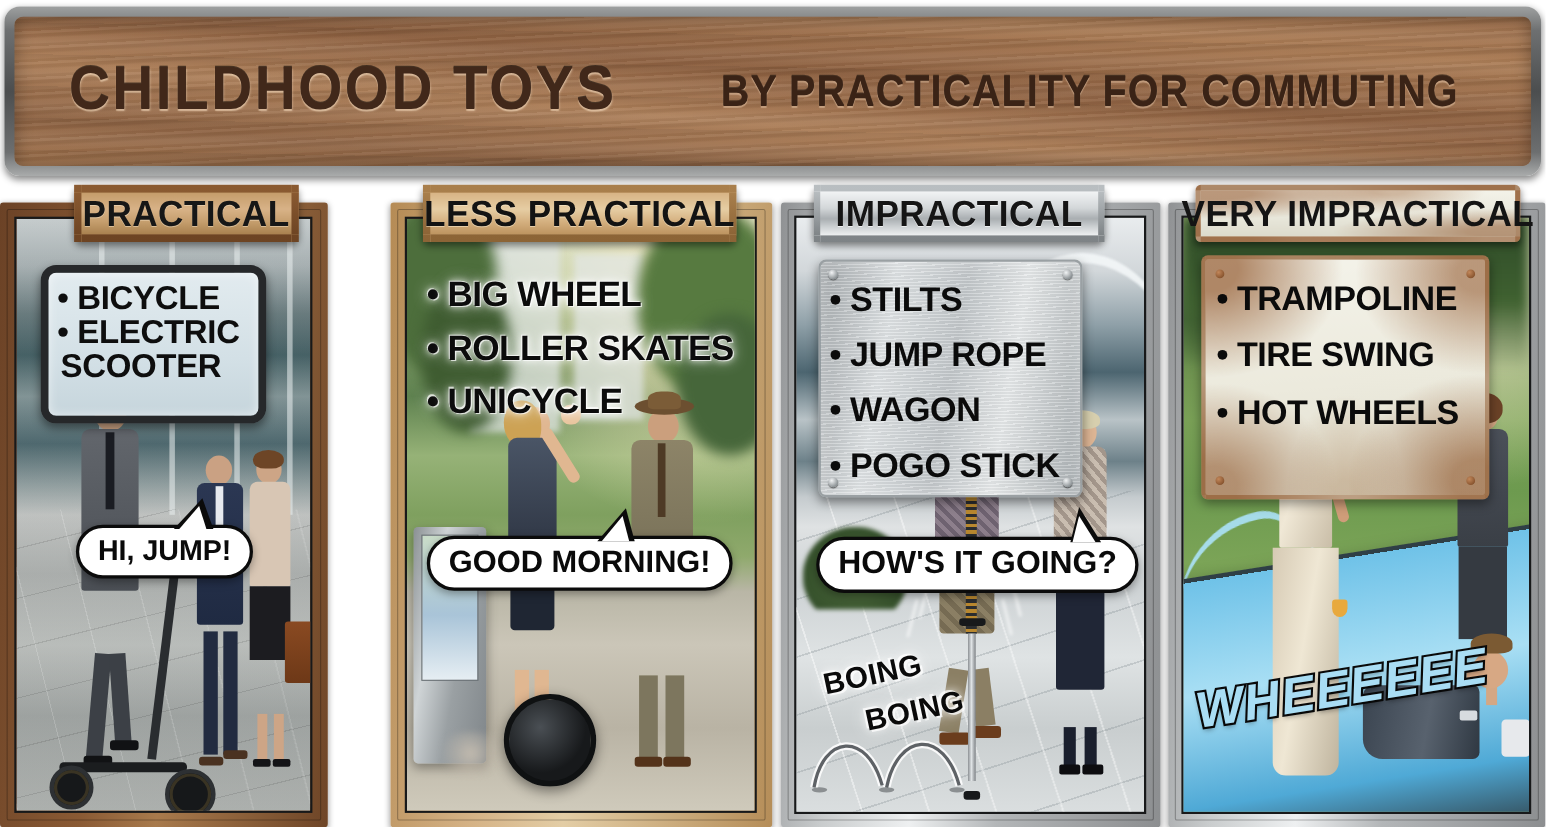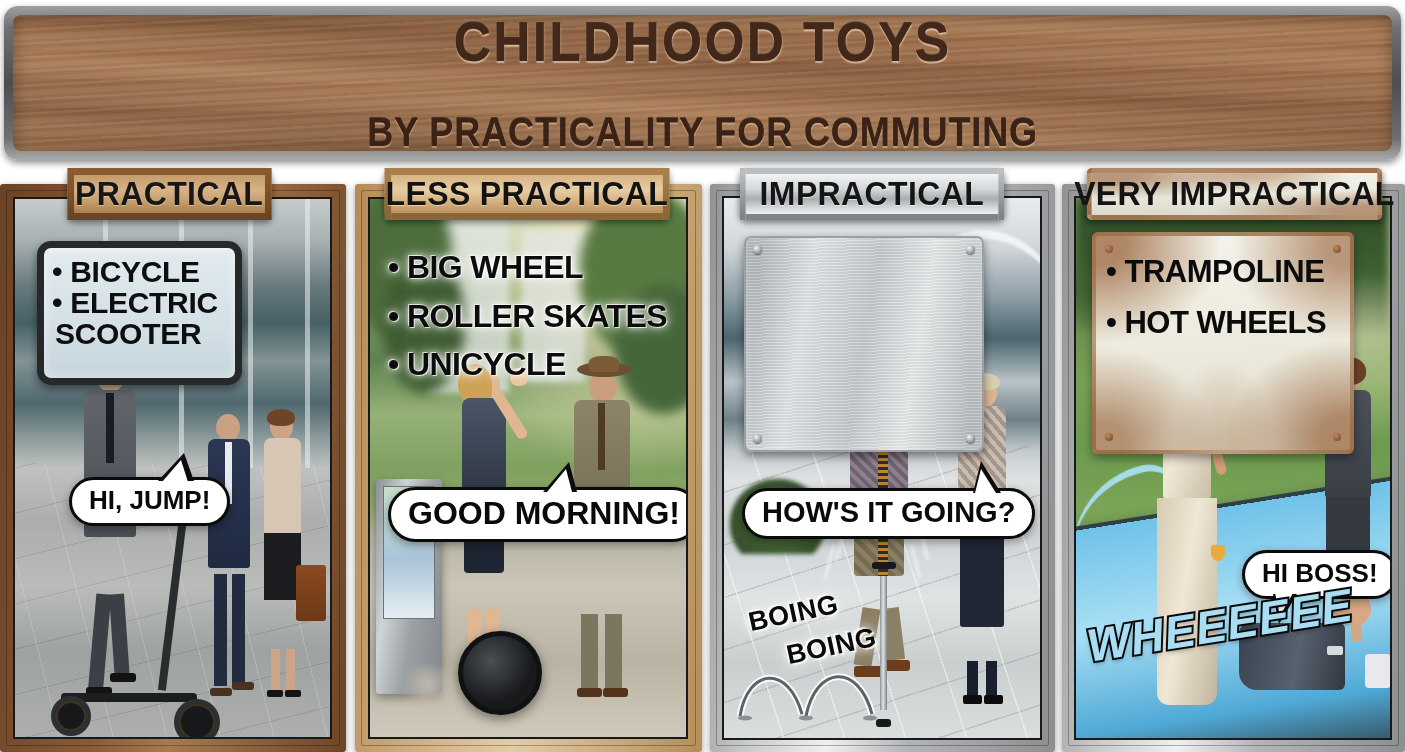--- a/index.html
+++ b/index.html
@@ -26,21 +26,21 @@
     background:
       repeating-linear-gradient(177deg,
         rgba(255,255,255,.055) 0px, rgba(255,255,255,.055) 2px,
         rgba(0,0,0,.05) 3px, rgba(0,0,0,.05) 5px,
         rgba(255,255,255,.03) 7px, rgba(255,255,255,.03) 11px,
         rgba(0,0,0,.035) 12px, rgba(0,0,0,.035) 14px),
       repeating-linear-gradient(181deg,
         rgba(0,0,0,.06) 0px, rgba(0,0,0,.0) 9px, rgba(255,255,255,.05) 18px, rgba(0,0,0,.0) 29px),
       linear-gradient(185deg,#9c6e4b 0%, #a97a53 18%, #8d6040 42%, #ab7d57 62%, #8f6444 82%, #a3754f 100%);
     box-shadow: inset 0 0 16px rgba(0,0,0,.35);
-    display:flex; flex-direction:column; align-items:center; justify-content:center;gap:36px;
+    display:flex; flex-direction:row; align-items:center; justify-content:center;gap:36px;
   }
   .banner-title {
     font-family: "Liberation Sans Narrow","Liberation Sans", sans-serif;
     font-weight: bold;
     font-size: 56px;
     letter-spacing: 2.5px;
     transform: scaleX(.92);
     color: #41281a;
     text-shadow:
       0 -1px 0 rgba(0,0,0,.55),
@@ -58,21 +58,21 @@
     color: #3a2316;
     text-shadow:
       0 -1px 0 rgba(0,0,0,.5),
       0 2px 1px rgba(255,228,198,.40);
     line-height: 1;
   }
 
   
   .panels { position: absolute; left: 0; top: 168px; width: 1405px; height: 584px; }
   .panel { position: absolute; top: 16px; height: 568px; }
-  .panel.p1 { left: 0px;    width: 346px; }
+  .panel.p1 { left: 0px;    width: 298px; }
   .panel.p2 { left: 355px;  width: 347px; }
   .panel.p3 { left: 710px;  width: 345px; }
   .panel.p4 { left: 1062px; width: 343px; }
 
   .frame { position:absolute; inset:0; border-radius: 3px; overflow:hidden; }
   
   .frame.wood-dark {
     background: linear-gradient(95deg,#6b4226,#8a5a34 35%,#a87a4c 55%,#6e4527);
     padding: 13px 14px 13px 13px;
     box-shadow: 0 2px 6px rgba(0,0,0,.4);
@@ -342,21 +342,21 @@
     box-shadow: 0 3px 8px rgba(0,0,0,.35);
   }
   .balloon .tail, .balloon .tail::after { position:absolute; }
   .balloon .tail {
     width:0; height:0; border-style:solid;
   }
   .b1 { left: 54px; top: 278px; font-size: 26px; }
   .b1 .tail { top:-27px; left:86px; border-width:0 10px 28px 26px; border-color: transparent transparent #0b0b0b transparent; }
   .b1 .tail2{ position:absolute; top:-20px; left:90px; width:0;height:0;border-style:solid; border-width:0 7px 22px 19px; border-color: transparent transparent #fff transparent; }
 
-  .b2 { left: 18px; top: 288px; font-size: 32px; }
+  .b2 { left: 18px; top: 288px; font-size: 28px; }
   .b2 .tail { top:-28px; left:152px; border-width:0 8px 30px 26px; border-color: transparent transparent #0b0b0b transparent; }
   .b2 .tail2{ position:absolute; top:-21px; left:156px; width:0;height:0;border-style:solid; border-width:0 6px 23px 19px; border-color: transparent transparent #fff transparent; }
 
   .b3 { left: 18px; top: 290px; font-size: 29px; }
   .b3 .tail { top:-30px; left:228px; border-width:0 20px 32px 8px; border-color: transparent transparent #0b0b0b transparent; }
   .b3 .tail2{ position:absolute; top:-22px; left:230px; width:0;height:0;border-style:solid; border-width:0 15px 24px 6px; border-color: transparent transparent #fff transparent; }
 
   .b4 { left: 166px; top: 352px; font-size: 26px; }
   .b4 .tail { bottom:-28px; left:28px; border-width:30px 18px 0 6px; border-color: #0b0b0b transparent transparent transparent; }
   .b4 .tail2{ position:absolute; bottom:-20px; left:30px; width:0;height:0;border-style:solid; border-width:23px 13px 0 5px; border-color: #fff transparent transparent transparent; }
@@ -584,20 +584,38 @@
             <div class="leg" style="left:34px; top:88%; width:11px; height:12%; background:#1a1f2d;"></div>
             <div class="leg" style="left:11px; bottom:-4px; width:19px; height:9px; background:#0d0d10; border-radius:2px;"></div>
             <div class="leg" style="left:32px; bottom:-4px; width:19px; height:9px; background:#0d0d10; border-radius:2px;"></div>
           </div>
 
           <div class="sign sign3">
             <span class="screw tl"></span>
             <span class="screw tr"></span>
             <span class="screw bl"></span>
             <span class="screw br"></span>
+            <ul>
+              <li>
+                <span class="bullet">•</span>
+                <span>STILTS</span>
+              </li>
+              <li>
+                <span class="bullet">•</span>
+                <span>JUMP ROPE</span>
+              </li>
+              <li>
+                <span class="bullet">•</span>
+                <span>WAGON</span>
+              </li>
+              <li>
+                <span class="bullet">•</span>
+                <span>POGO STICK</span>
+              </li>
+            </ul>
           </div>
 
           <div class="balloon b3">
             <span class="tail"></span>
             <span class="tail2"></span>
             <span>HOW'S IT GOING?</span>
           </div>
 
           <div class="sfx boing boing1">BOING</div>
           <div class="sfx boing boing2">BOING</div>
@@ -663,30 +681,29 @@
             <span class="rivet tr"></span>
             <span class="rivet bl"></span>
             <span class="rivet br"></span>
             <ul>
               <li>
                 <span class="bullet">•</span>
                 <span>TRAMPOLINE</span>
               </li>
               <li>
                 <span class="bullet">•</span>
+                <span>TIRE SWING</span>
+              </li>
+              <li>
+                <span class="bullet">•</span>
                 <span>HOT WHEELS</span>
               </li>
             </ul>
           </div>
 
-          <div class="balloon b4">
-            <span class="tail"></span>
-            <span class="tail2"></span>
-            <span>HI BOSS!</span>
-          </div>
 
           <div class="sfx wheee">WHEEEEEE</div>
         </div>
         <div class="bevel"></div>
       </div>
     </div>
 
     <div class="plaque wood plq-p1">
       <span>PRACTICAL</span>
     </div>

